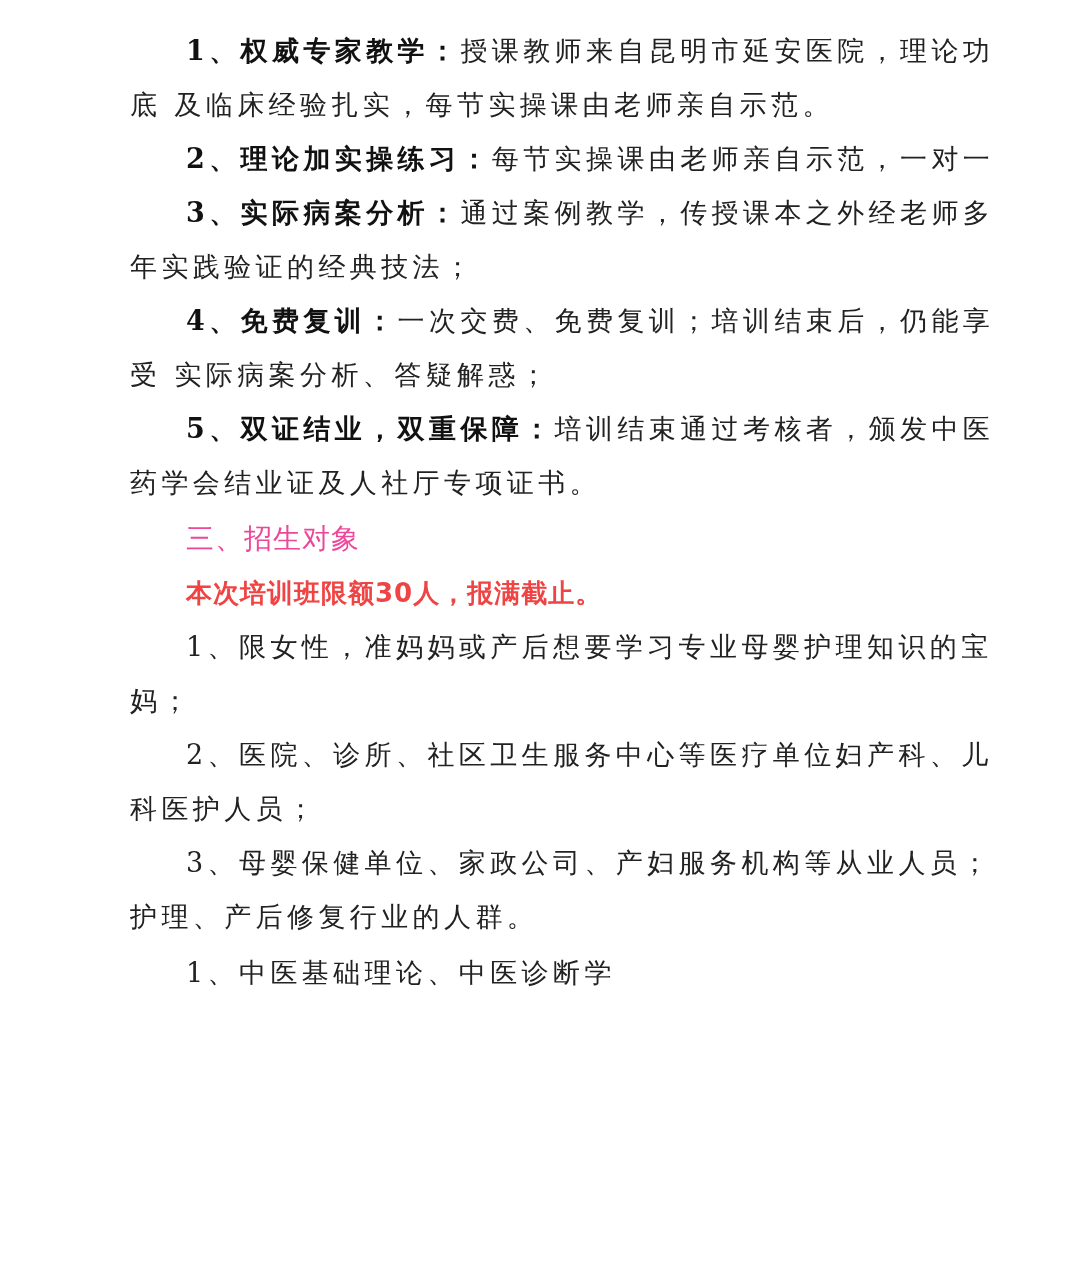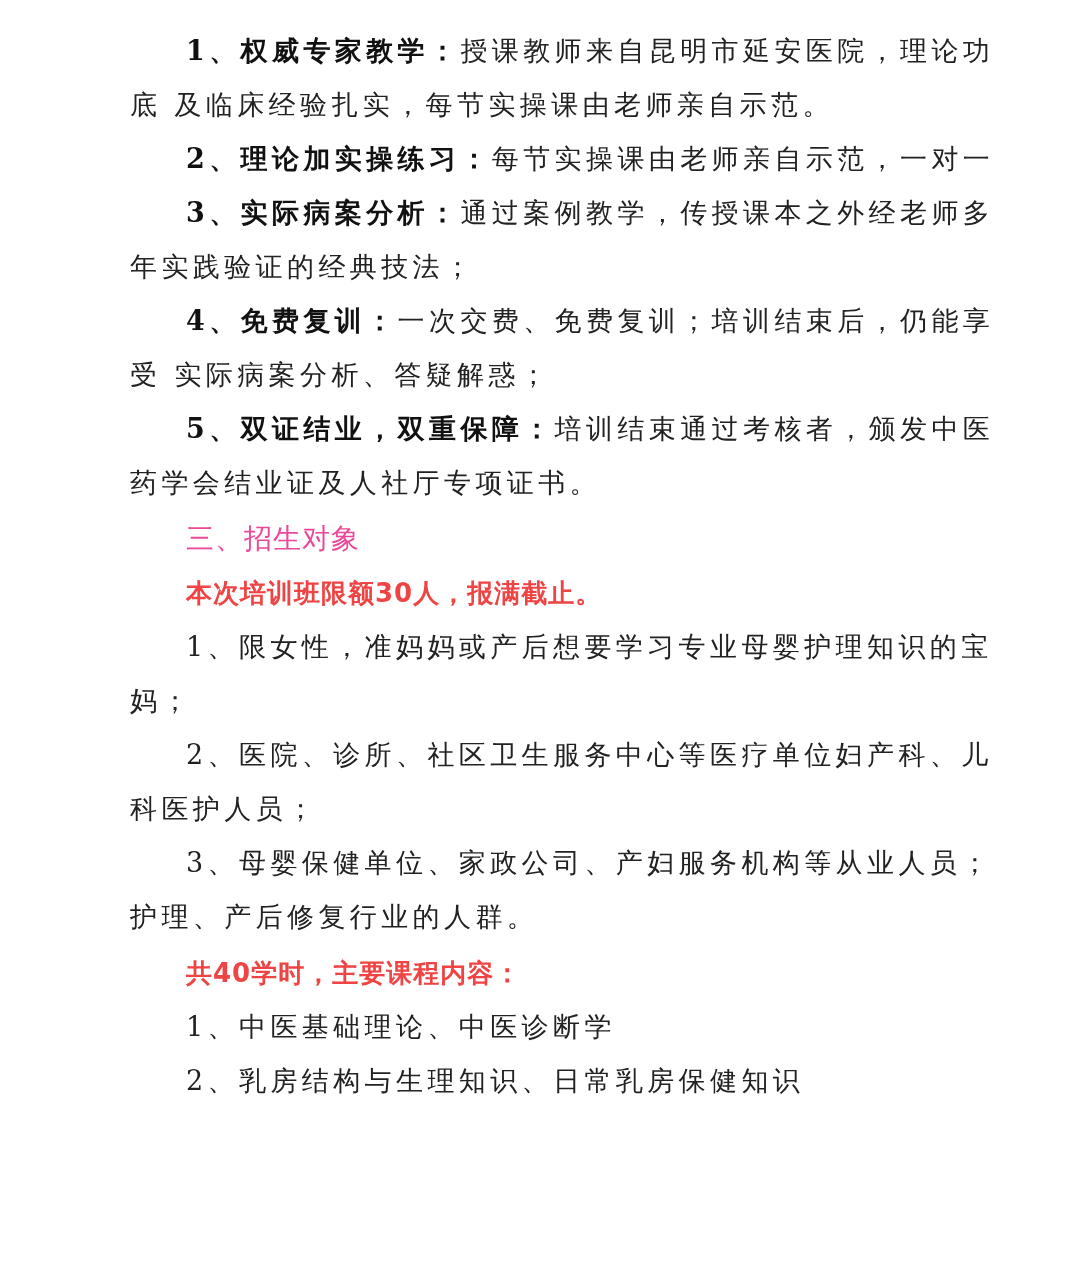--- a/index.html
+++ b/index.html
@@ -85,18 +85,16 @@
 
   <div class="line indent">2、医院、诊所、社区卫生服务中心等医疗单位妇产科、儿</div>
   <div class="line">科医护人员；</div>
 
   <div class="line indent">3、母婴保健单位、家政公司、产妇服务机构等从业人员；</div>
 
   <div class="line">护理、产后修复行业的人群。</div>
 
   <div class="gap-small"></div>
 
-  <div class="line indent summary">共40学时，主要课程内容：</div>
 
   <div class="line indent">1、中医基础理论、中医诊断学</div>
-  <div class="line indent">2、乳房结构与生理知识、日常乳房保健知识</div>
 
 </div>
 
 </body></html>

